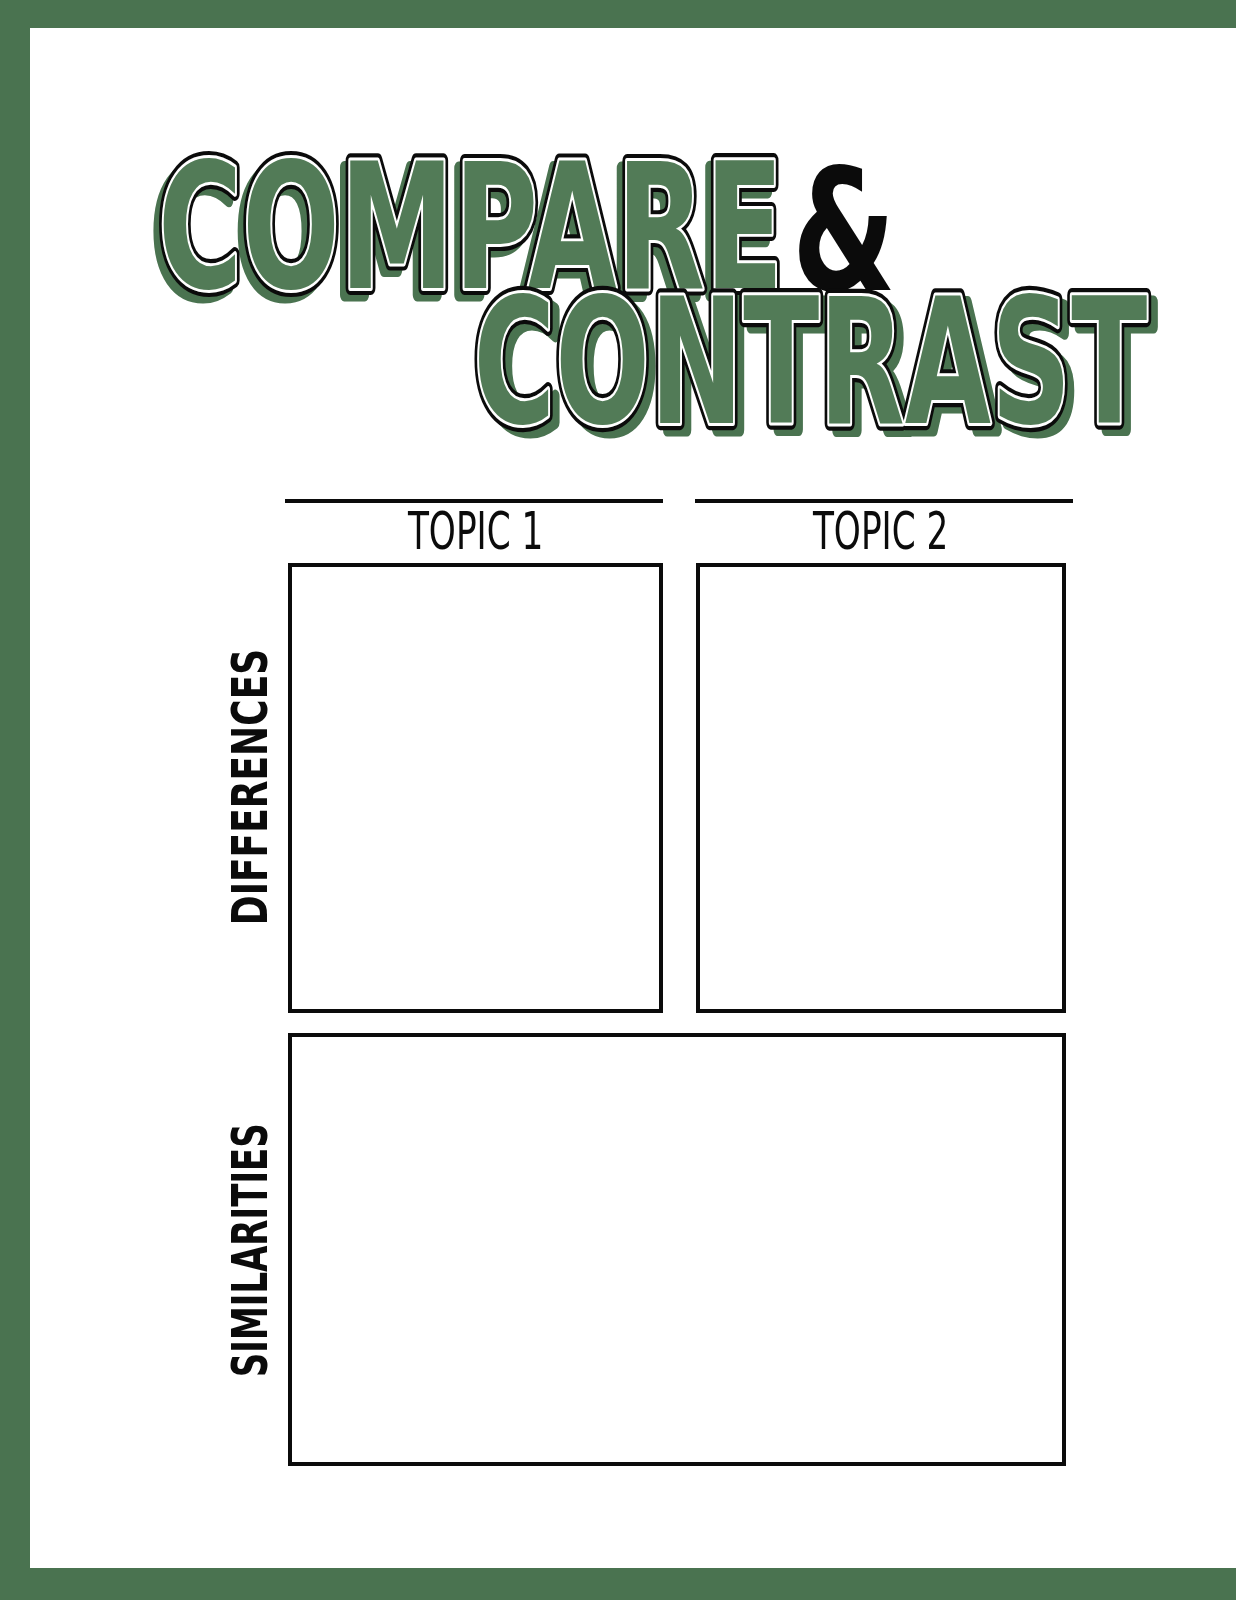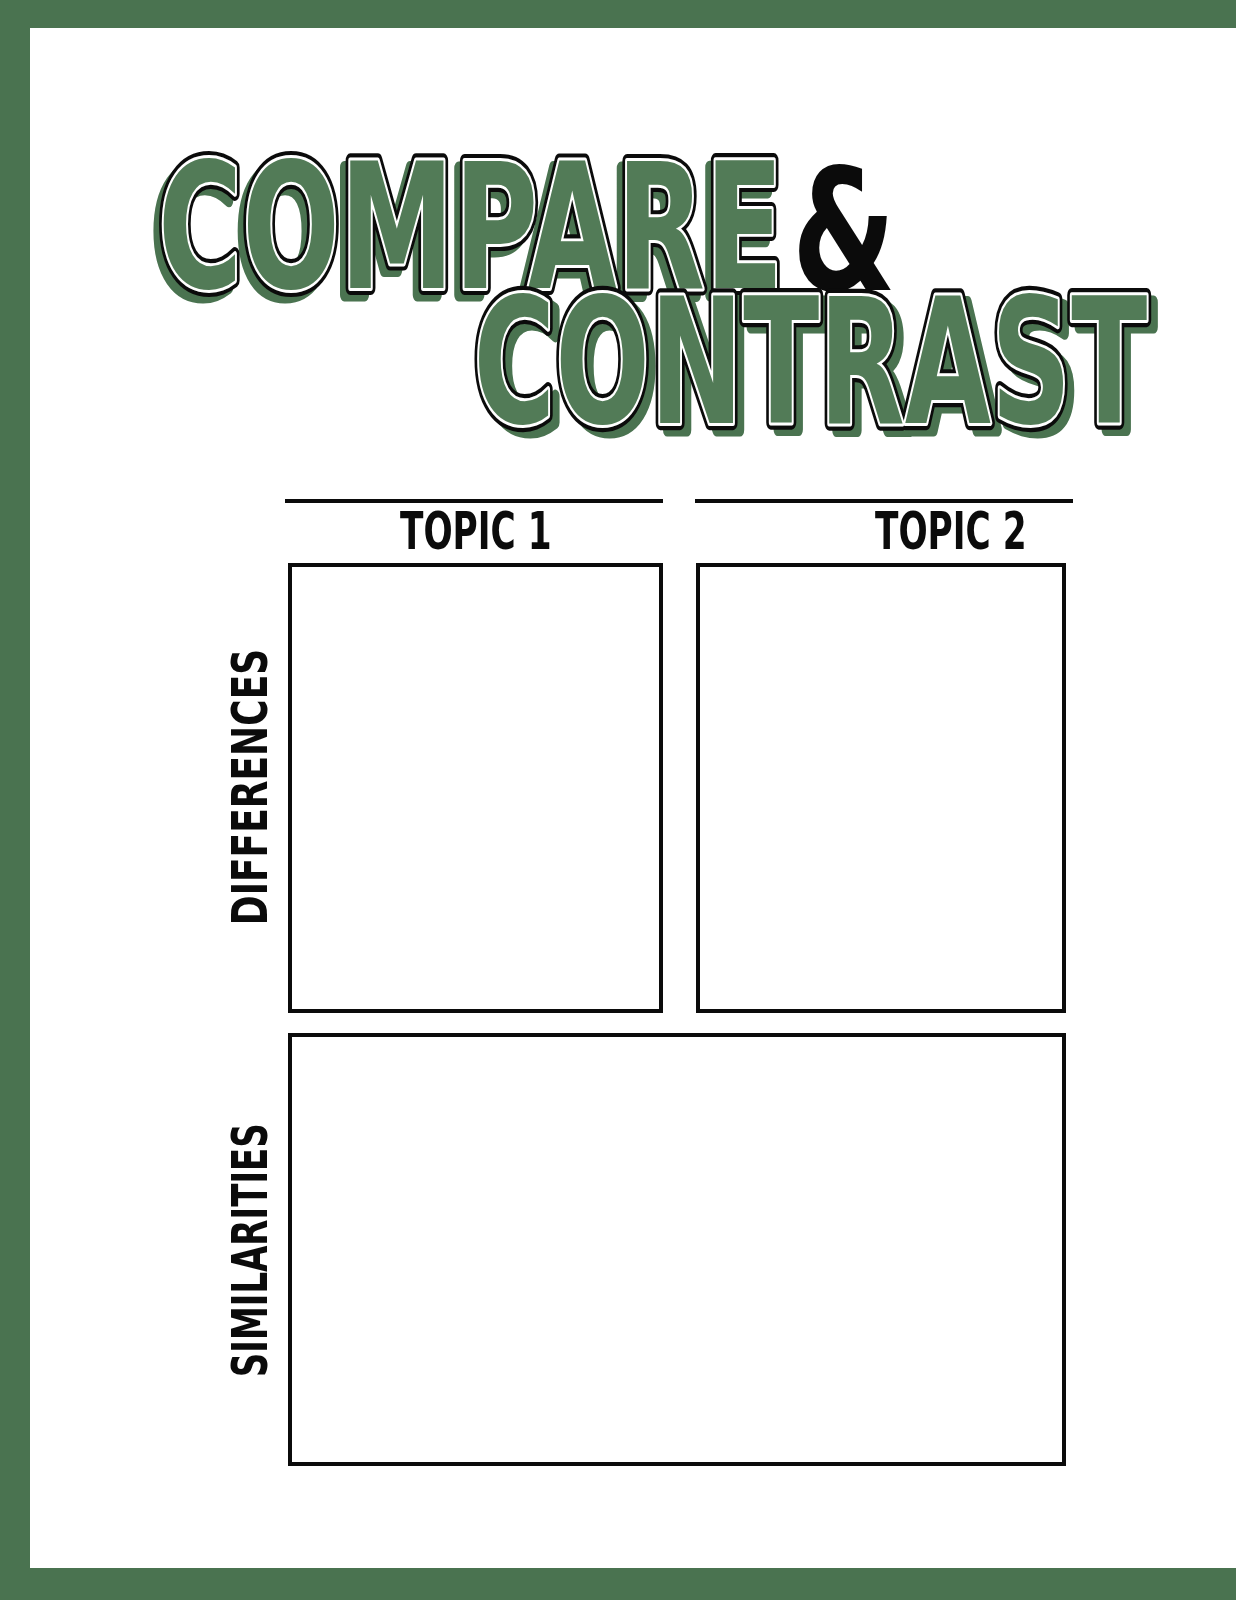--- a/index.html
+++ b/index.html
@@ -38,26 +38,26 @@
   .t-fill    { fill: var(--c-title_green, #527b57); }
   .t-amp     { fill: var(--c-ink, #0b0b0b); }
 
   
   .topic-line { position: absolute; top: 471px; height: 4px; background: var(--c-ink, #0b0b0b); }
   .tl-1 { left: 255px; width: 378px; }
   .tl-2 { left: 665px; width: 378px; }
 
   .topic-header {
     position: absolute; top: 477px; height: 56px;
-    font-weight: bold; font-size: 52px; line-height: 1;
+    font-weight: normal; font-size: 52px; line-height: 1;
     color: var(--c-ink, #0b0b0b);
     text-align: center; white-space: nowrap;
   }
   .th-1 { left: 258px; width: 375px; }
-  .th-2 { left: 666px; width: 370px; text-align: right; }
+  .th-2 { left: 666px; width: 370px; }
   .topic-header .squeeze { display: inline-block; transform: scaleX(0.66); transform-origin: center; }
 
   
   .box {
     position: absolute;
     border: 4px solid var(--c-ink, #0b0b0b);
     background: var(--c-paper, #ffffff);
     box-sizing: border-box;
   }
   .box-t1  { left: 258px; top: 535px;  width: 375px; height: 450px; }

